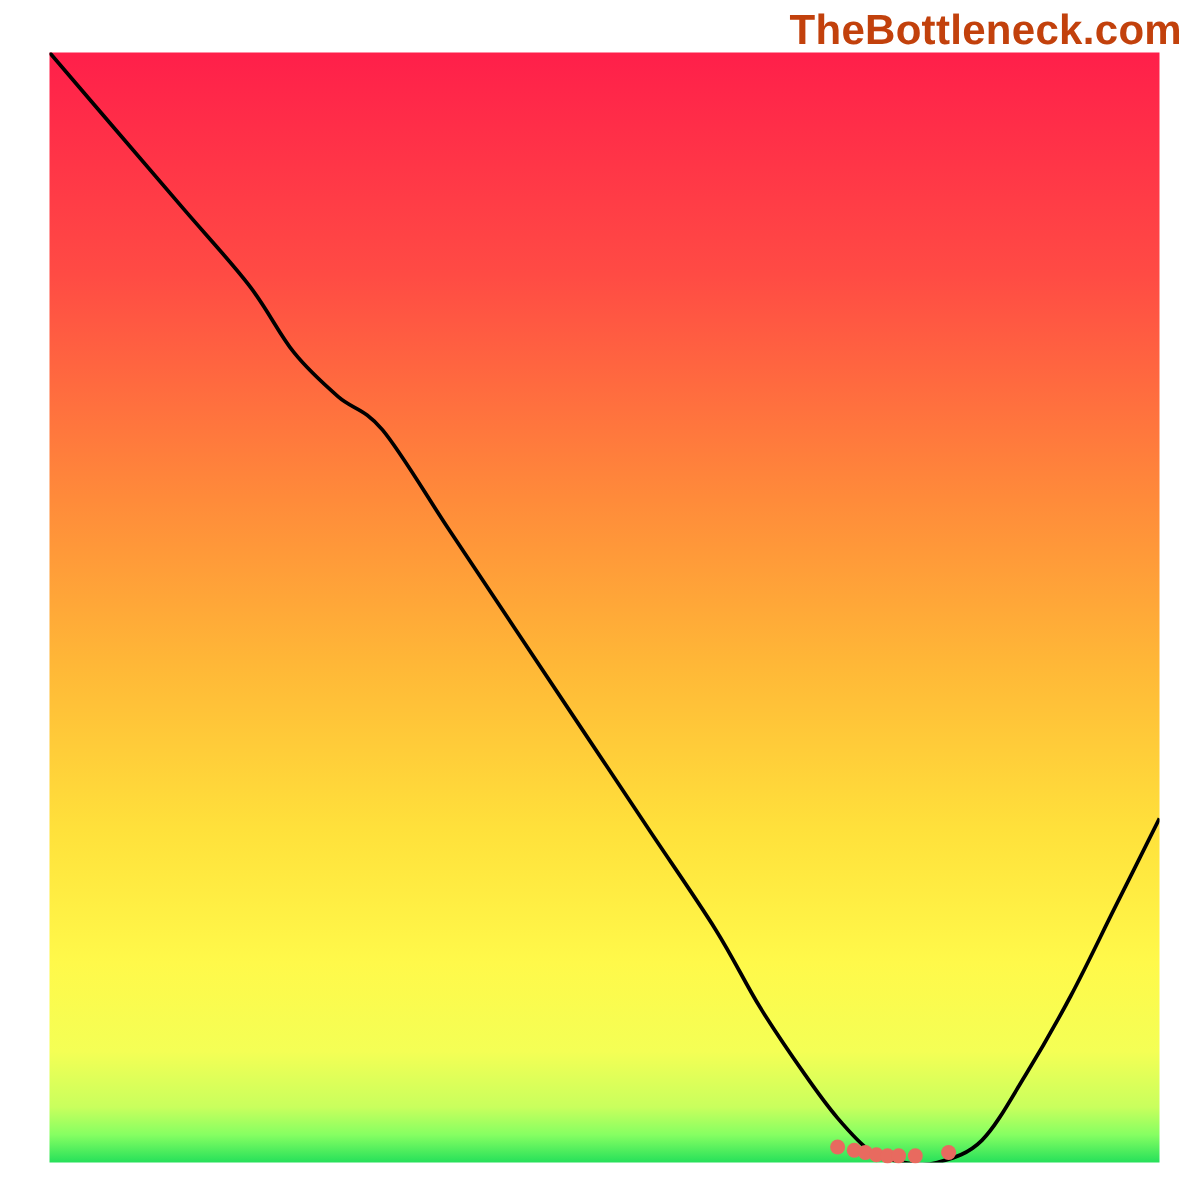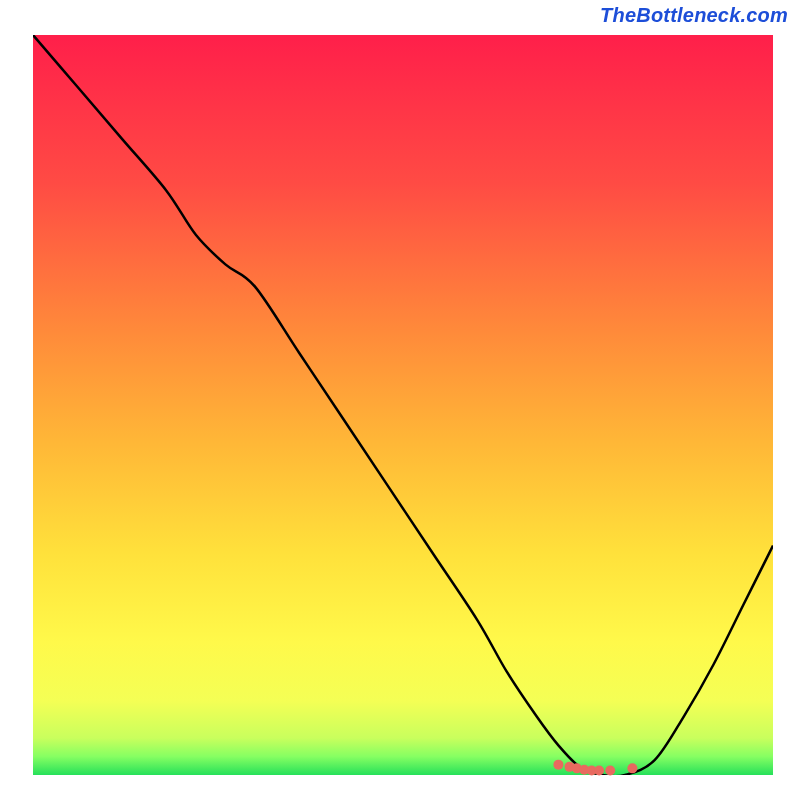--- a/index.html
+++ b/index.html
@@ -13,25 +13,24 @@
   }
   .wrap {
     position: relative;
     width: 800px;
     height: 800px;
   }
   .watermark {
     position: absolute;
     top: 4px;
     right: 12px;
-    font-size: 20px;
+    font-size: 28px;
     font-weight: 600;
-    color: #1d4ed8;
+    color: #c2410c;
     letter-spacing: 0.2px;
-    font-style: italic;
   }
   svg {
     display: block;
   }
 </style>
 </head>
 <body>
 <div class="wrap">
   <div class="watermark">TheBottleneck.com</div>
   <svg id="chart-svg" width="800" height="800" viewBox="0 0 800 800">

